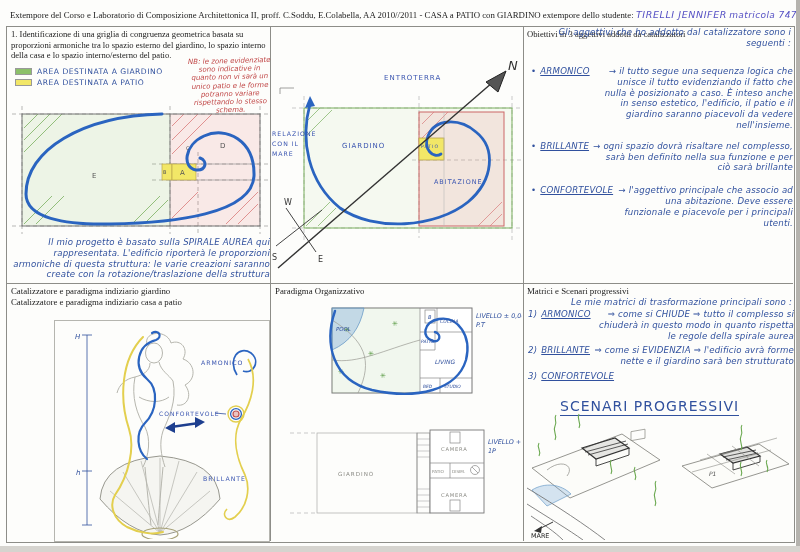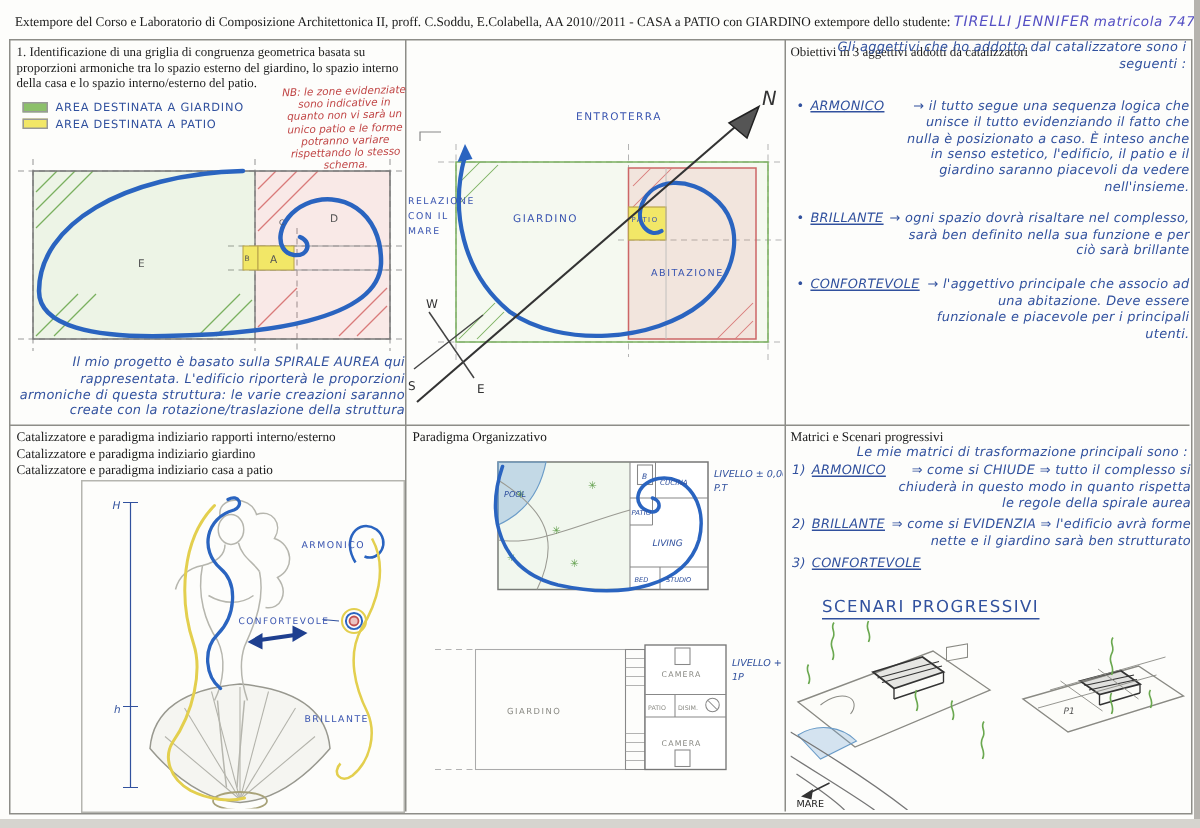--- a/index.html
+++ b/index.html
@@ -175,21 +175,20 @@
       <span class="btext">→  ogni spazio dovrà risaltare nel complesso, sarà ben definito nella sua funzione e per ciò sarà brillante</span>
     </div>
     <div class="b hw body-hw" style="margin-top:12px;">
       <span>•</span>
       <span class="term">CONFORTEVOLE</span>
       <span class="btext">→  l'aggettivo principale che associo ad una abitazione. Deve essere funzionale e piacevole per i principali utenti.</span>
     </div>
   </div>
 
   <div class="abs print" style="left:11px;top:286px;width:258px;font-size:8.8px;line-height:11px;">
-    <div>Catalizzatore e paradigma indiziario rapporti interno/esterno</div>
     <div>Catalizzatore e paradigma indiziario giardino</div>
     <div>Catalizzatore e paradigma indiziario casa a patio</div>
   </div>
 
   <div class="frame" style="left:54px;top:320px;width:214px;height:220px;border-color:#b5b5af;"></div>
 
   <svg class="abs" style="left:55px;top:321px;" width="212" height="218" viewBox="0 0 212 218">
     <g stroke="#31519e" stroke-width="0.8">
       <line x1="32" y1="14" x2="32" y2="204"></line>
       <line x1="27" y1="14" x2="37" y2="14"></line>
@@ -342,21 +341,21 @@
       <span>2)</span>
       <span class="term">BRILLANTE</span>
       <span class="btext">⇒ come si EVIDENZIA ⇒ l'edificio avrà forme nette e il giardino sarà ben strutturato</span>
     </div>
     <div class="b hw body-hw">
       <span>3)</span>
       <span class="term">CONFORTEVOLE</span>
     </div>
   </div>
 
-  <div class="abs hw" style="left:548px;top:398px;font-size:11px;letter-spacing:1px;font-style:normal;border-bottom:1.6px solid #31519e;padding-bottom:1px;">SCENARI  PROGRESSIVI</div>
+  <div class="abs hw" style="left:560px;top:398px;font-size:14px;letter-spacing:1px;font-style:normal;border-bottom:1.6px solid #31519e;padding-bottom:1px;">SCENARI  PROGRESSIVI</div>
 
   <svg class="abs" style="left:527px;top:410px;" width="266" height="130" viewBox="0 0 266 130">
 
     <path d="M5,58 L95,24 L133,50 L43,88 Z" fill="#fcfcf9" stroke="#8a8a84" stroke-width="0.9"></path>
     <g>
       <path d="M55,38 L88,28 L102,38 L69,49 Z" fill="rgba(70,70,70,0.12)" stroke="#333" stroke-width="1.2"></path>
       <line x1="58" y1="42" x2="99" y2="31" stroke="#333" stroke-width="0.8"></line>
       <line x1="61" y1="45" x2="101" y2="34" stroke="#333" stroke-width="0.8"></line>
       <line x1="69" y1="49" x2="69" y2="56" stroke="#333" stroke-width="0.9"></line>
       <line x1="102" y1="38" x2="102" y2="45" stroke="#333" stroke-width="0.9"></line>

